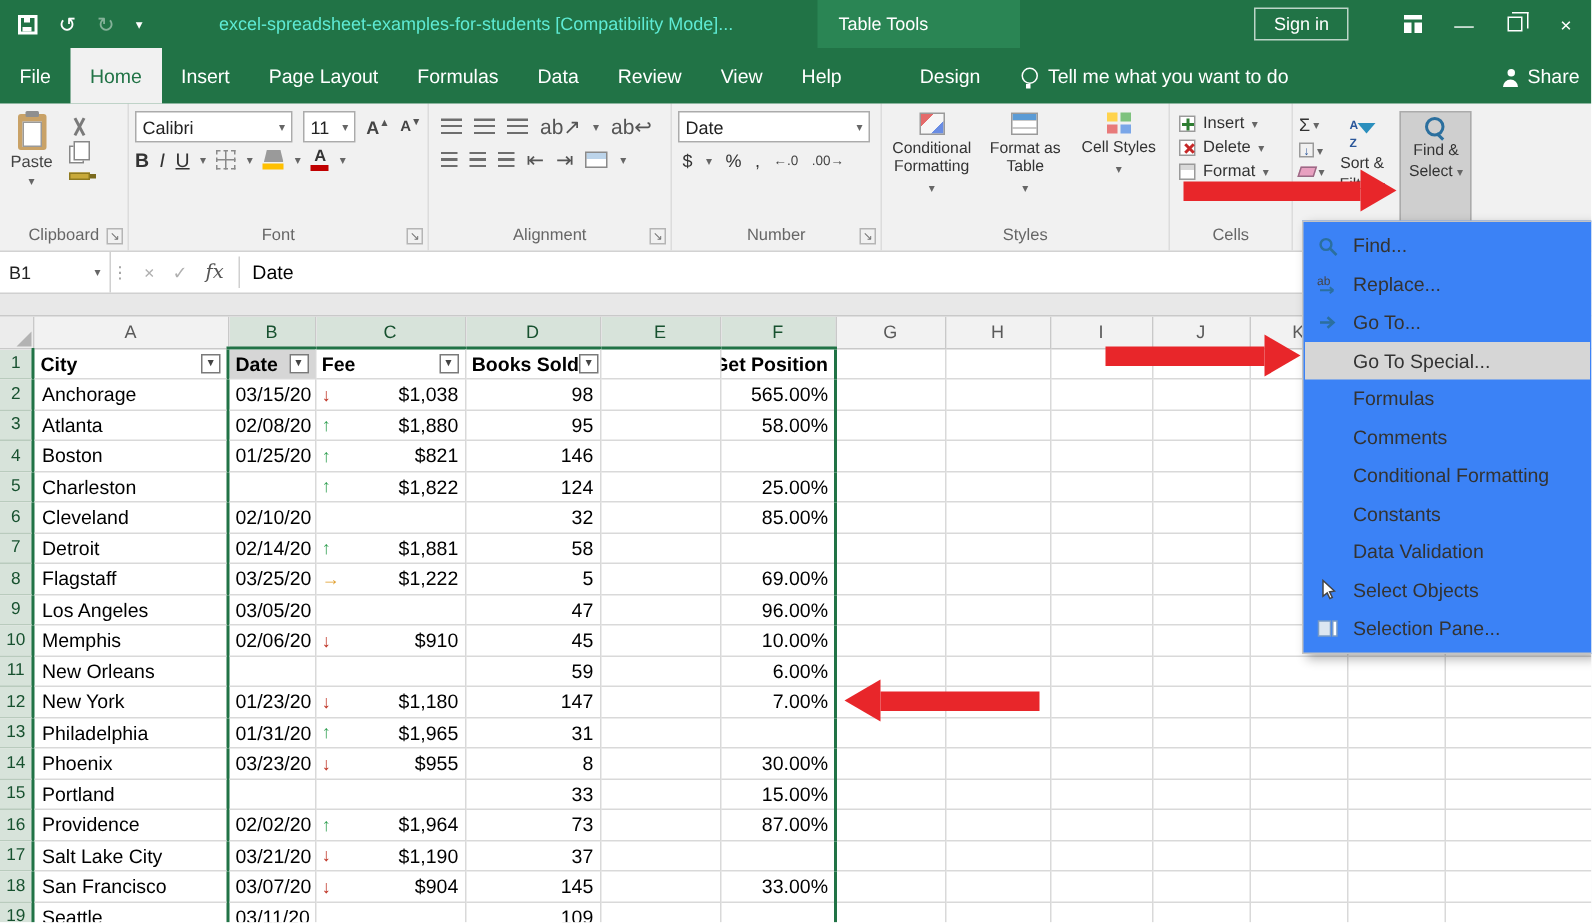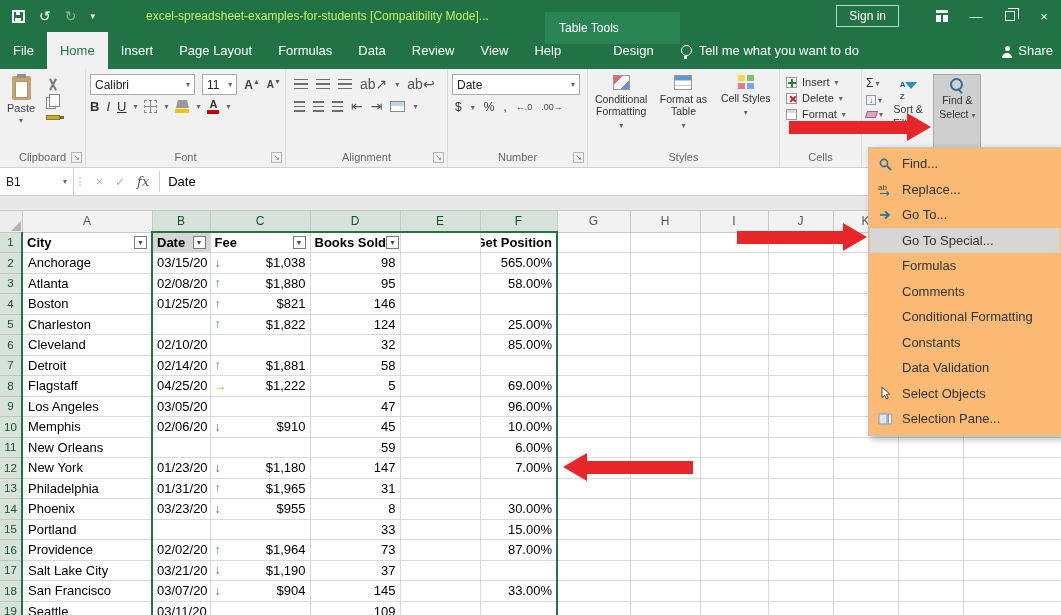--- a/index.html
+++ b/index.html
@@ -9,22 +9,22 @@
 
   
   .titlebar { position:absolute; top:0; left:0; right:0; height:32px; background:#217346; display:flex; align-items:center; color:#fff; z-index:10; }
   .qat { display:flex; align-items:center; gap:14px; padding-left:12px; width:130px; }
   .ico-save { width:13px; height:13px; border:2px solid #fff; position:relative; display:inline-block; }
   .ico-save::before { content:""; position:absolute; left:2px; top:0; width:4px; height:3px; background:#fff; }
   .ico-save::after { content:""; position:absolute; left:1px; bottom:0; width:6px; height:3px; background:#fff; }
   .qat-glyph { font-size:14px; line-height:1; color:#fff; }
   .qat-glyph.disabled { color:rgba(255,255,255,.45); }
   .qat-caret { font-size:9px; color:#fff; }
-  .tb-title { font-size:12px; color:#bef264; white-space:nowrap; margin-left:16px; }
-  .ctx-block { position:absolute; left:545px; top:12px; width:135px; height:32px; background:#2a8554; display:flex; align-items:center; padding-left:14px; }
+  .tb-title { font-size:12px; color:#5eead4; white-space:nowrap; margin-left:16px; }
+  .ctx-block { position:absolute; left:545px; top:0; width:135px; height:32px; background:#2a8554; display:flex; align-items:center; padding-left:14px; }
   .ctx-label { font-size:12px; color:#fff; }
   .tb-right { position:absolute; right:0; top:0; height:32px; display:flex; align-items:center; gap:0; }
   .signin { border:1px solid rgba(255,255,255,.7); color:#fff; font-size:12px; padding:3px 12px; margin-right:26px; cursor:default; }
   .winbtn { width:34px; height:32px; display:flex; align-items:center; justify-content:center; color:#fff; font-size:13px; }
   .ico-ribbonopts { width:12px; height:12px; background:
       linear-gradient(#fff,#fff) 0 0/12px 3px no-repeat,
       linear-gradient(#fff,#fff) 0 5px/5px 7px no-repeat,
       linear-gradient(#fff,#fff) 7px 5px/5px 7px no-repeat; }
   .ico-restore { width:10px; height:10px; border:1.5px solid #fff; position:relative; }
   .ico-restore::before { content:""; position:absolute; left:2px; top:-4px; width:10px; height:10px; border:1.5px solid #fff; border-left:none; border-bottom:none; }
@@ -171,21 +171,21 @@
   .hcell.end { justify-content:flex-end; }
   .filterbtn { width:13px; height:13px; border:1px solid #7a7a7a; background:#fff; display:flex; align-items:center; justify-content:center; flex:0 0 13px; }
   .filterbtn span { font-size:7px; color:#444; line-height:7px; }
   .sl-l { border-left:2px solid #217346; }
   .sl-r { border-right:2px solid #217346; }
   .sl-t { border-top:2px solid #217346; }
   .sl-b { border-bottom:2px solid #217346; }
   .activehdr { background:#d6d6d6; }
 
   
-  .ddmenu { position:absolute; left:868px; top:147px; width:194px; background:#fdba74; border:1px solid #c3c3c3; box-shadow:3px 3px 7px rgba(0,0,0,.3); padding:3px 1px; z-index:40; }
+  .ddmenu { position:absolute; left:868px; top:147px; width:194px; background:#3b82f6; border:1px solid #c3c3c3; box-shadow:3px 3px 7px rgba(0,0,0,.3); padding:3px 1px; z-index:40; }
   .menu-item { height:25.5px; display:flex; align-items:center; font-size:13px; color:#333; }
   .menu-item.hl { background:#d6d6d6; }
   .mi-icon { width:30px; display:flex; align-items:center; justify-content:center; flex:0 0 30px; }
   .mi-label { padding-left:2px; }
 
   
   .ann-arrow { position:absolute; display:flex; align-items:center; z-index:60; }
   .shaft { height:13px; background:#e8262a; }
   .head-r { width:0; height:0; border-top:14px solid transparent; border-bottom:14px solid transparent; border-left:24px solid #e8262a; }
   .head-l { width:0; height:0; border-top:14px solid transparent; border-bottom:14px solid transparent; border-right:24px solid #e8262a; }
@@ -663,21 +663,21 @@
     <td class="cell"></td>
     <td class="cell"></td>
     <td class="cell"></td>
     <td class="cell"></td>
     <td class="cell"></td>
     <td class="cell"></td>
   </tr>
           <tr>
     <th class="rowhead">8</th>
     <td class="cell t-city">Flagstaff</td>
-    <td class="cell t-date sl-l">04/25/20</td>
+    <td class="cell t-date sl-l">03/25/20</td>
     <td class="cell t-fee">
               <span class="fee-flex">
                 <span class="cf cf-right">→</span>
                 <span>$1,222</span>
               </span>
             </td>
     <td class="cell t-books">5</td>
     <td class="cell"></td>
     <td class="cell t-pos sl-r">69.00%</td>
     <td class="cell"></td>

